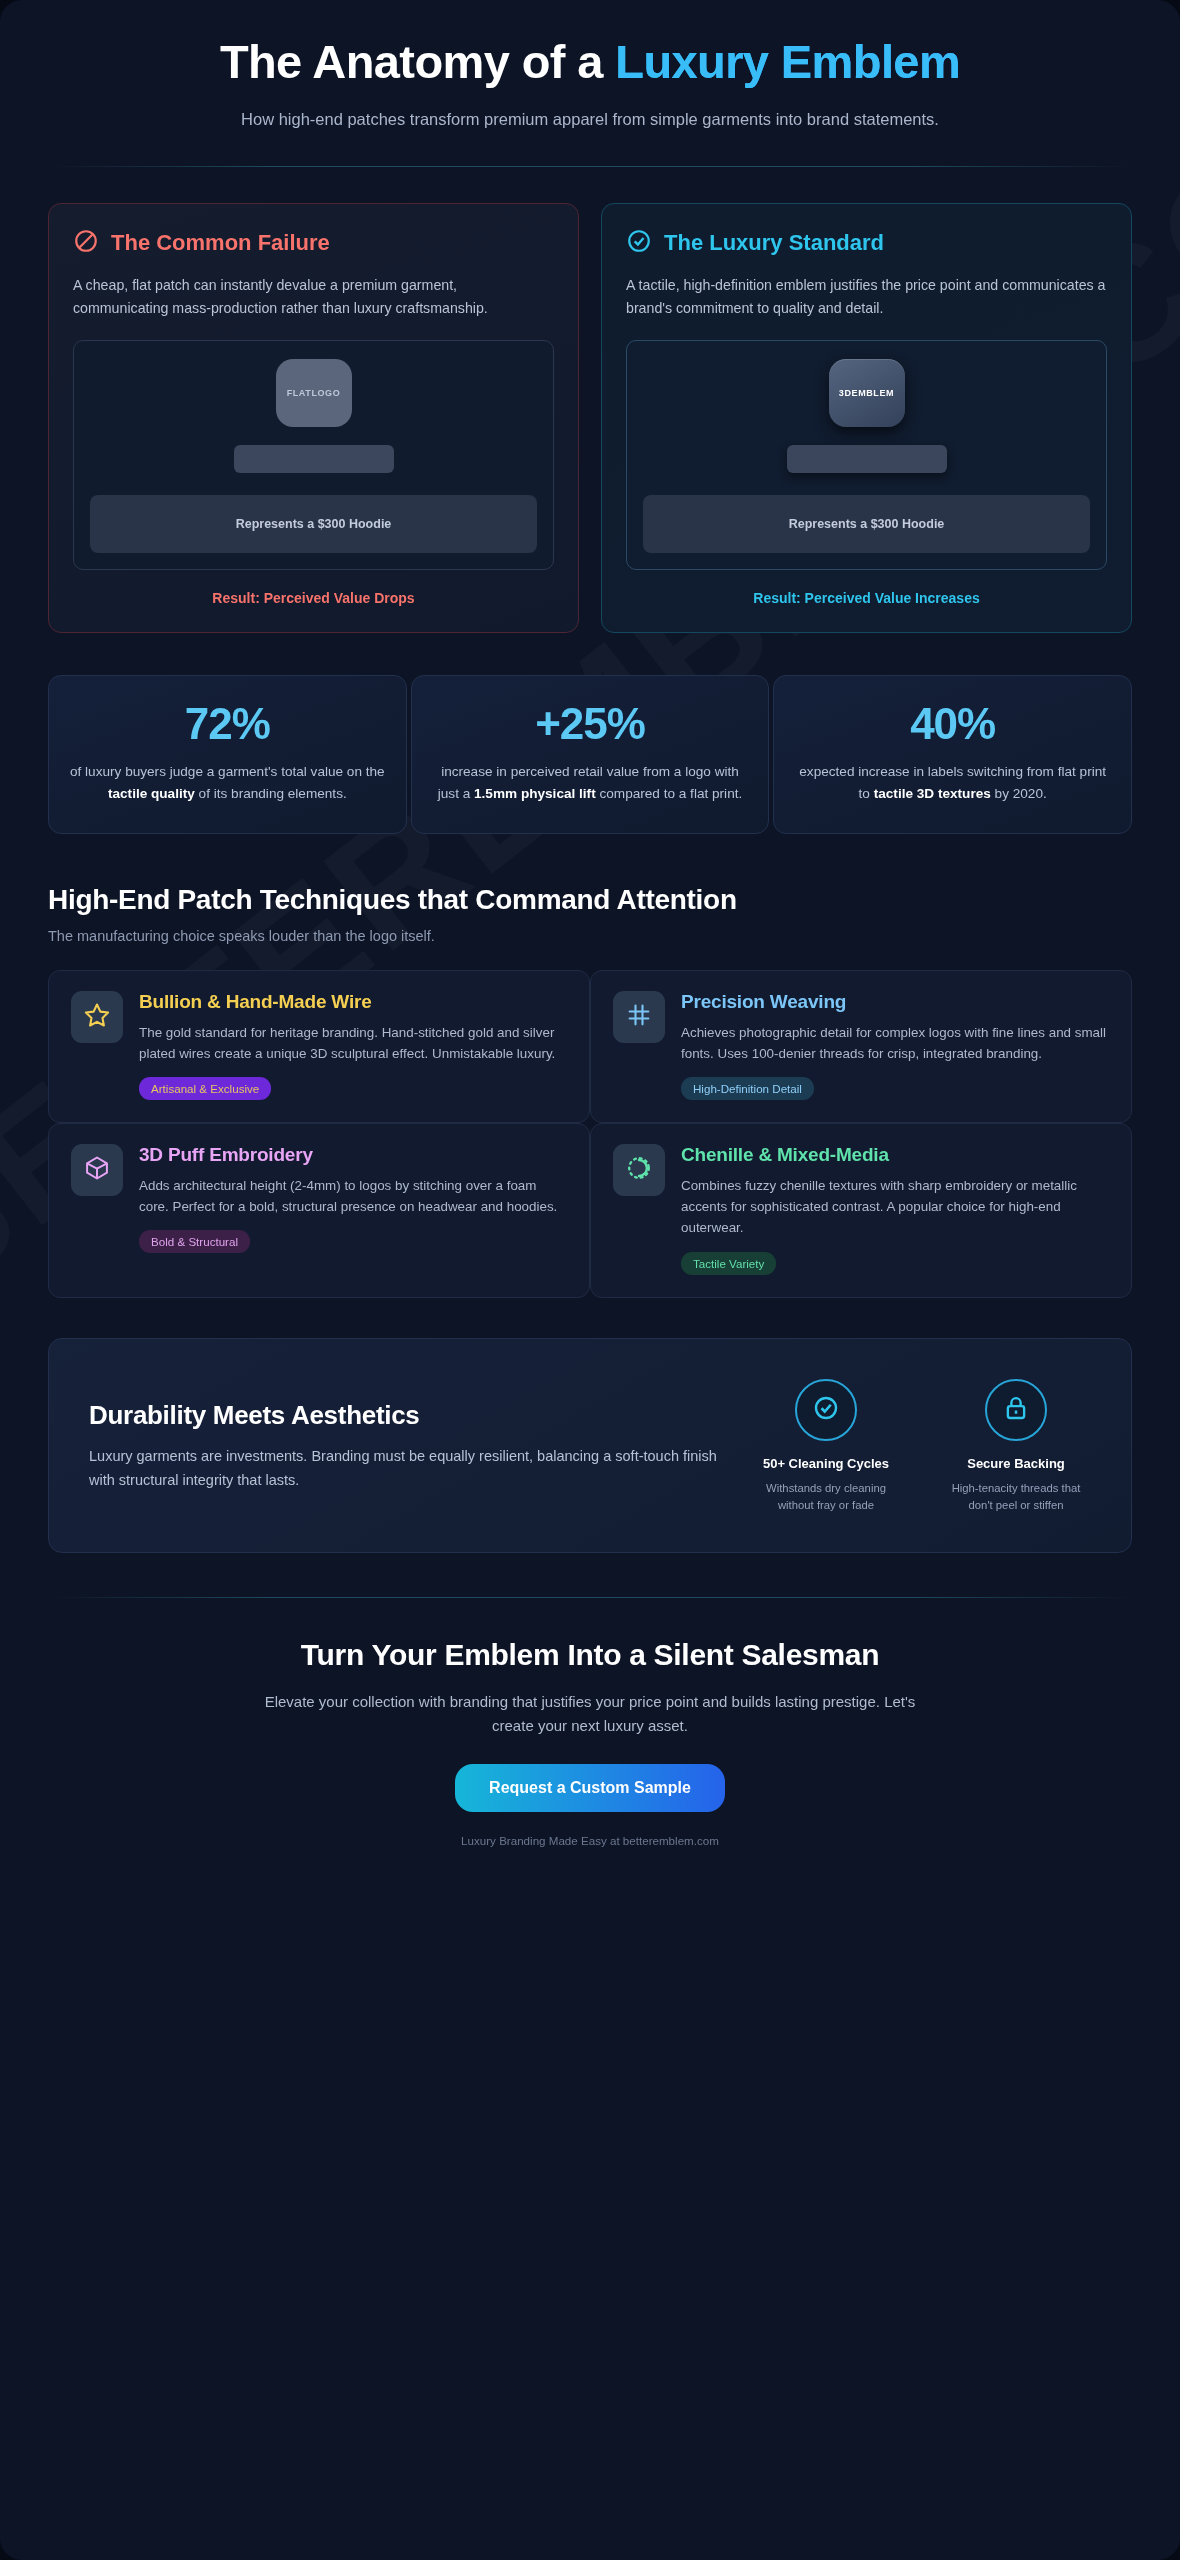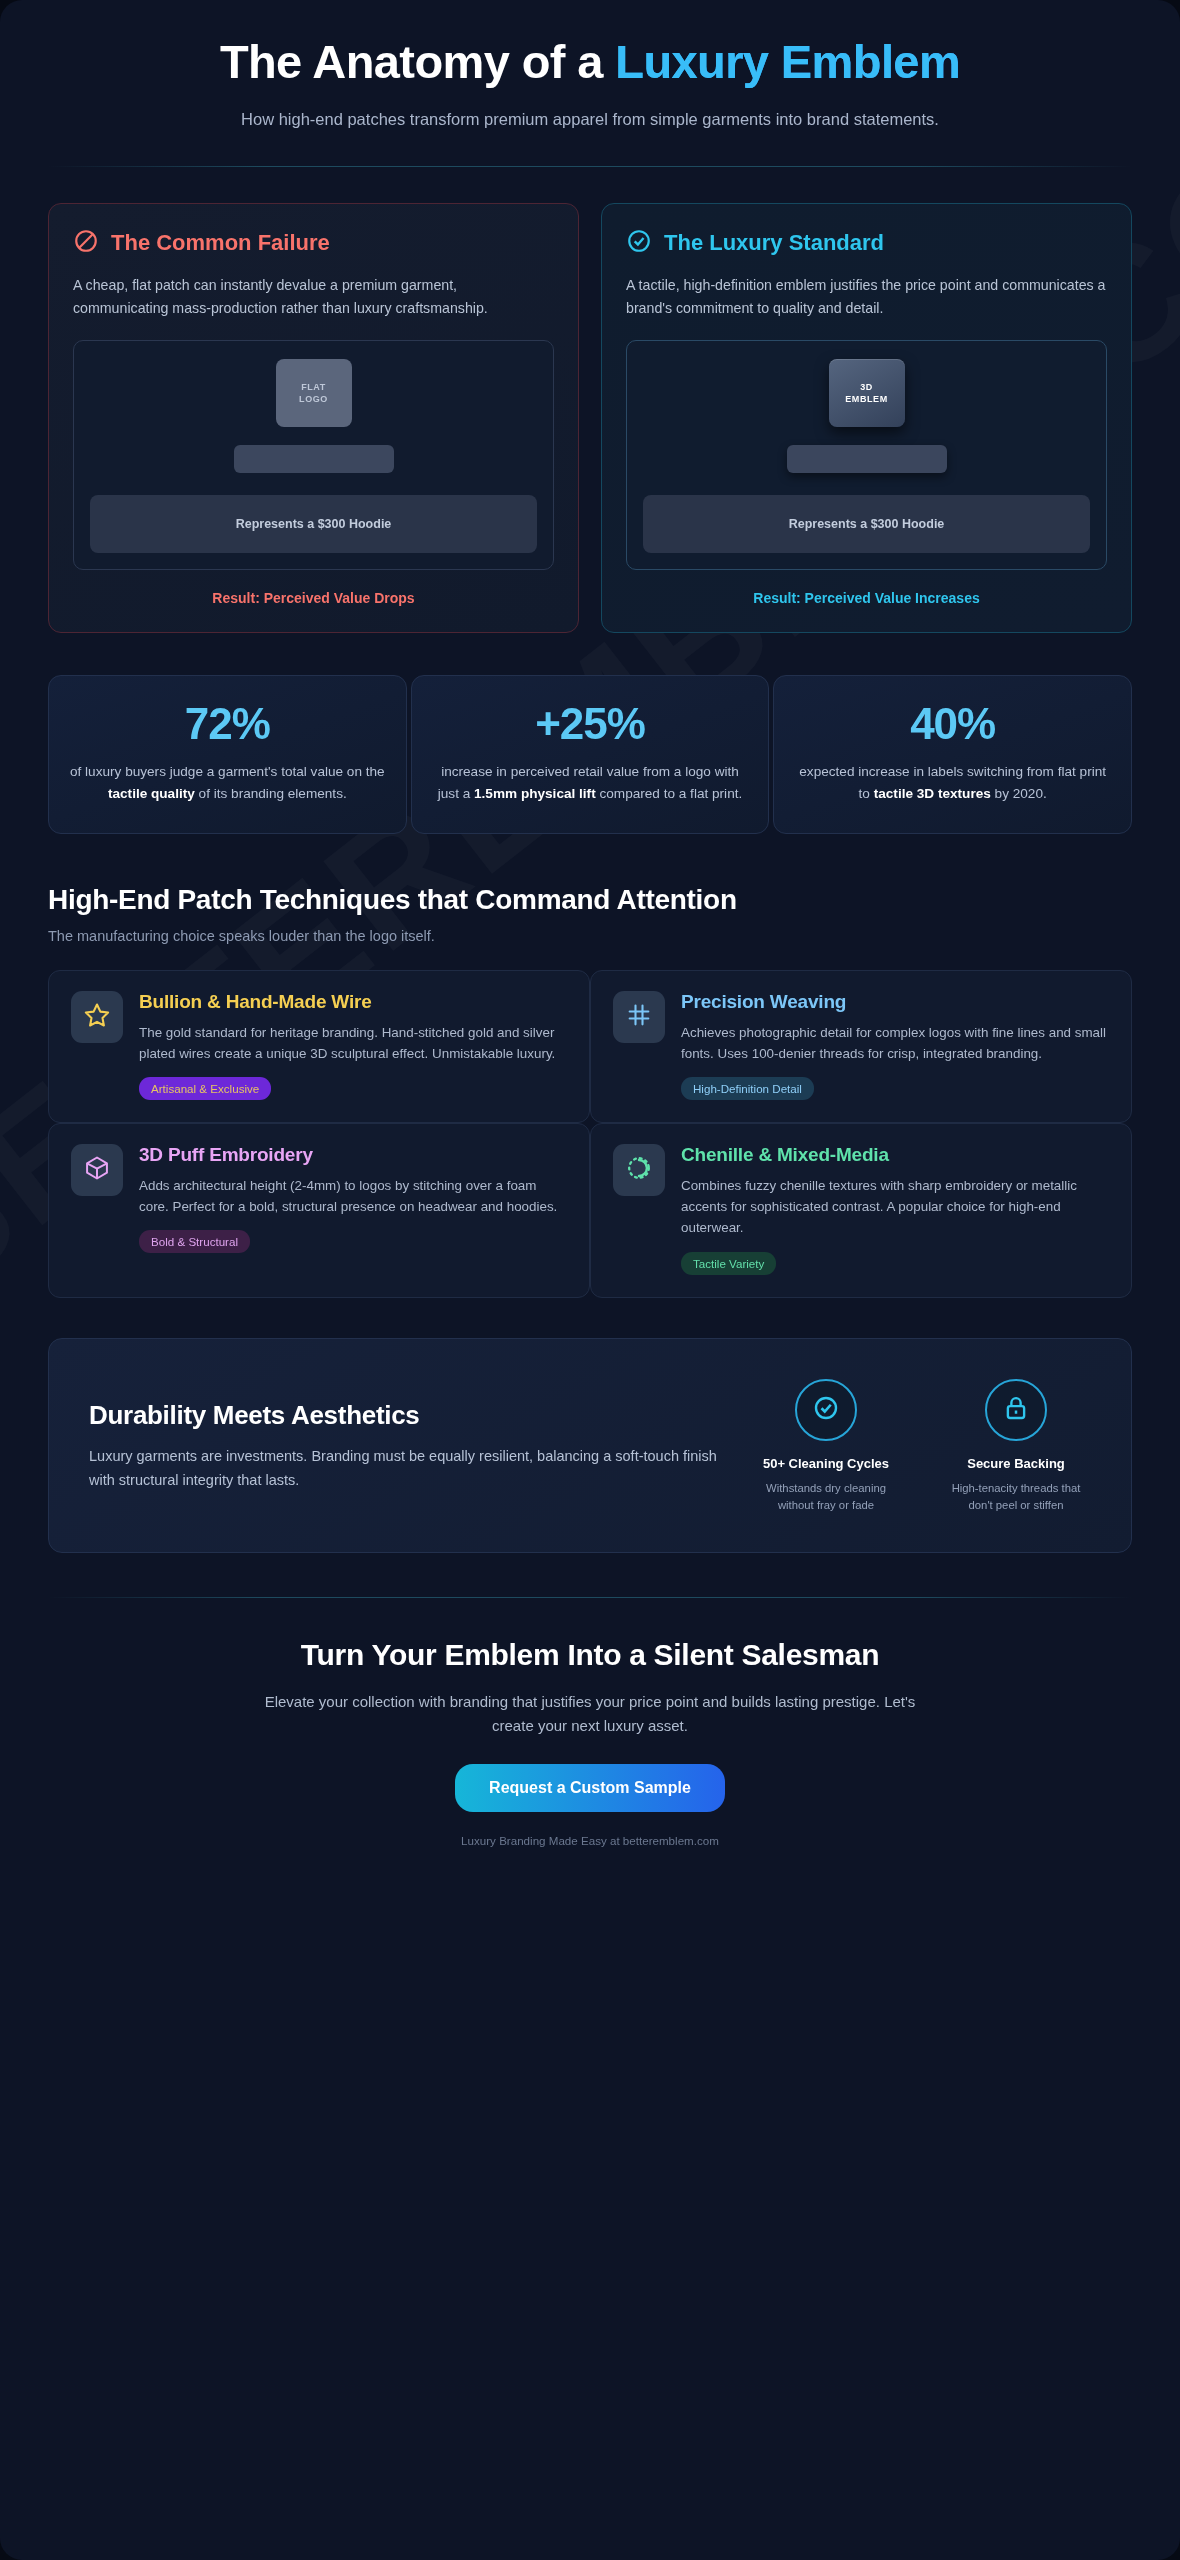--- a/index.html
+++ b/index.html
@@ -100,22 +100,22 @@
     padding: 18px 16px 16px;
     min-height: 218px;
     display: flex;
     flex-direction: column;
     align-items: center;
   }
   .mock.bad  { background: #111b2e; border: 1px solid #2b3750; }
   .mock.good { background: #101c2f; border: 1px solid #2a4a66; }
   .patch {
     width: 76px; height: 68px;
-    border-radius: 8px;
-    display: flex; flex-direction: column;
+    border-radius: 17px;
+    display: flex; flex-direction: row;
     align-items: center; justify-content: center;
     font-size: 9px; font-weight: 600; letter-spacing: .6px;
     line-height: 1.35;
     text-align: center;
   }
   .patch.flat {
     background: #5b667c;
     color: #bfc8d8;
     box-shadow: none;
   }

